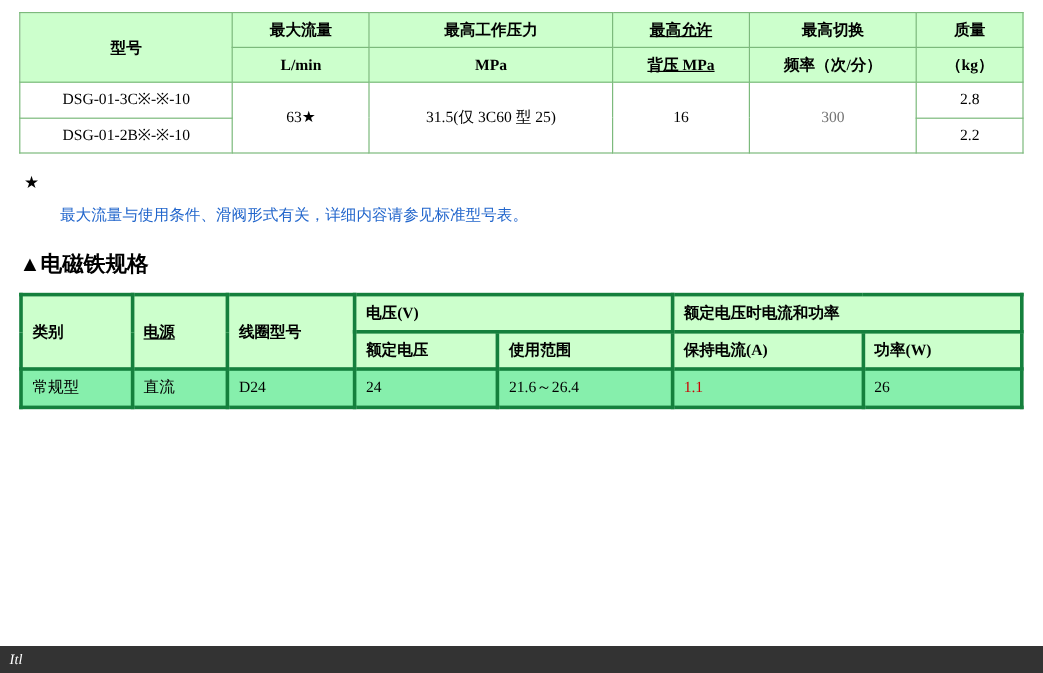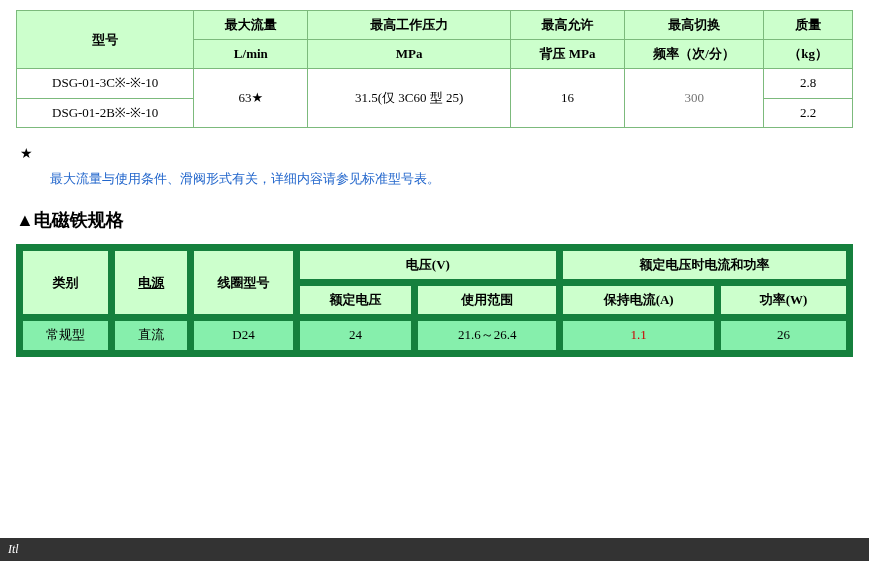--- a/index.html
+++ b/index.html
@@ -40,20 +40,21 @@
       font-family: Liberation Serif, serif;
     }
     .top-table .col-flow {
       width: 90px;
     }
     .top-table .col-pressure {
       width: 160px;
     }
     .top-table .col-back {
       width: 90px;
+      text-decoration: underline;
     }
     .top-table .col-freq {
       width: 110px;
     }
     .top-table .col-weight {
       width: 70px;
     }
     .top-table .header-type {
       background-color: #ccffcc;
       vertical-align: middle;
@@ -96,22 +97,22 @@
       gap: 4px;
       text-align: right;
     }
 
     
     .bottom-table {
       width: 100%;
       border-collapse: collapse;
     }
     .bottom-table th, .bottom-table td {
-      border: 7px solid #15803d;
-      text-align: center;
+      border: 3px solid #15803d;
+      text-align: left;
       padding: 5px 8px;
       line-height: 1.4;
     }
     .bottom-table thead tr th {
       background-color: #ccffcc;
       font-weight: bold;
     }
     .bottom-table tbody td {
       background-color: #86efac;
     }

